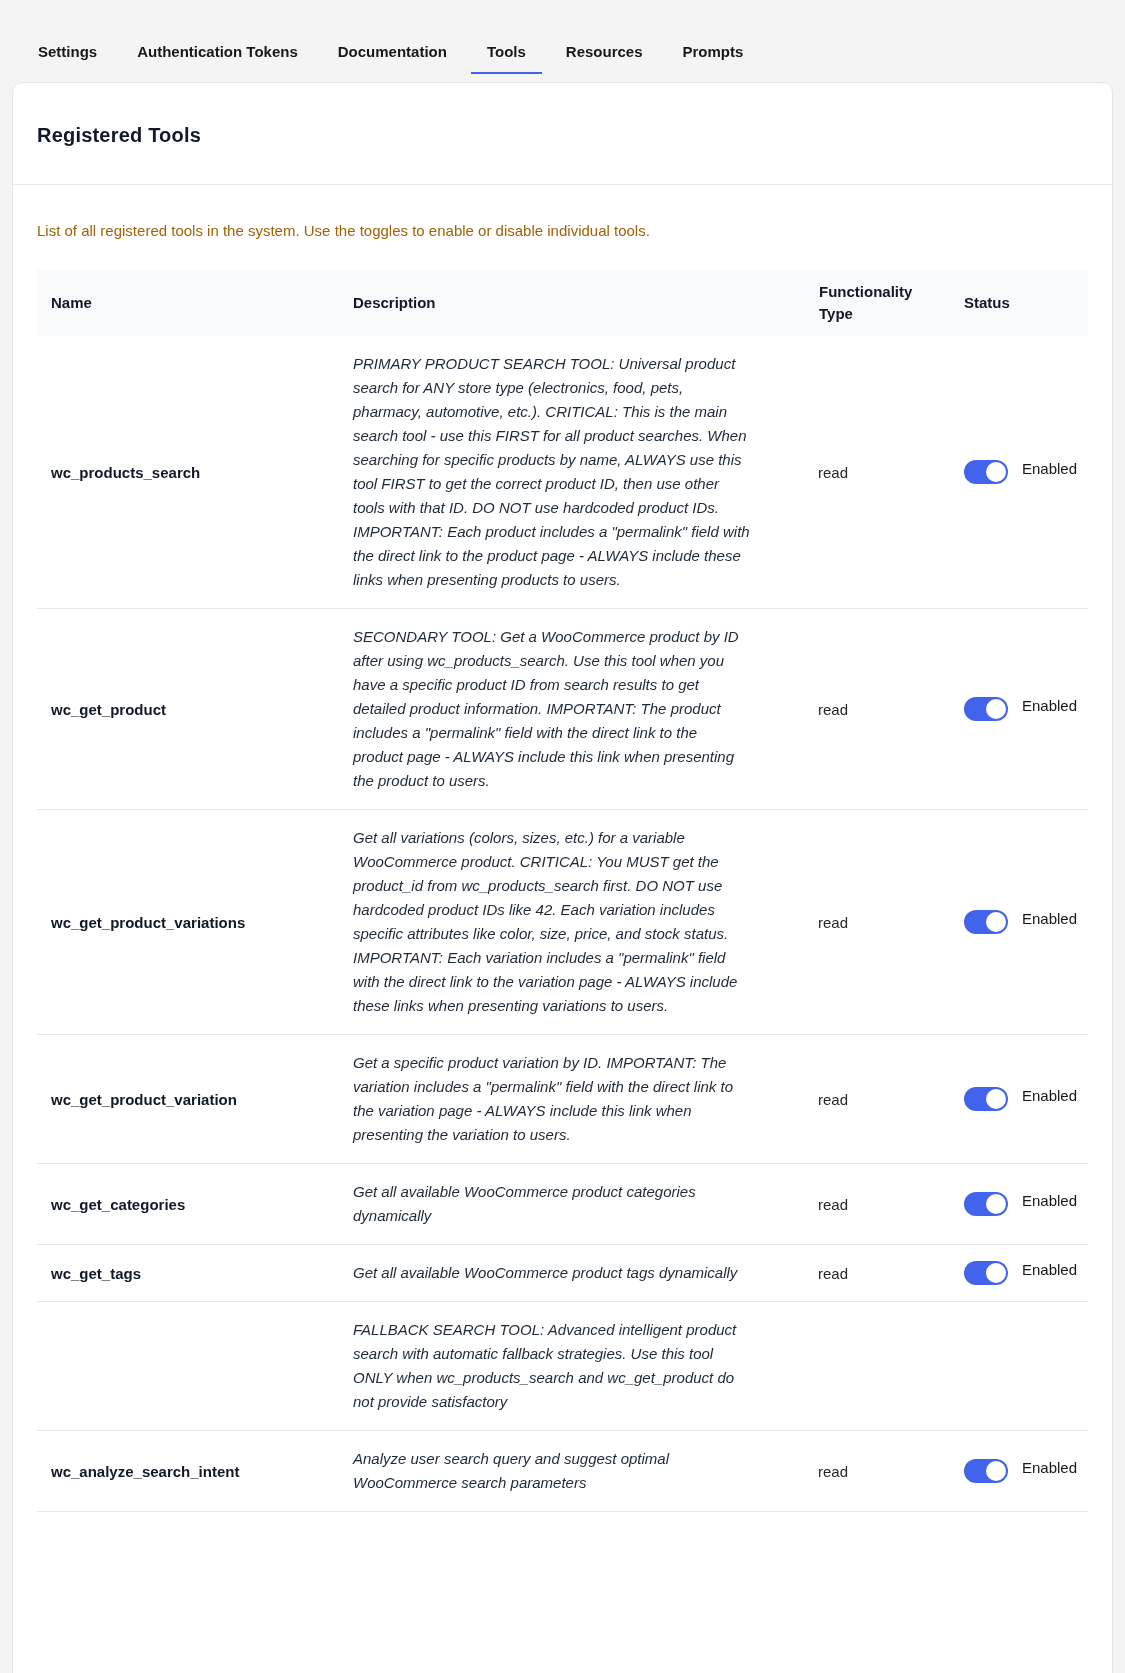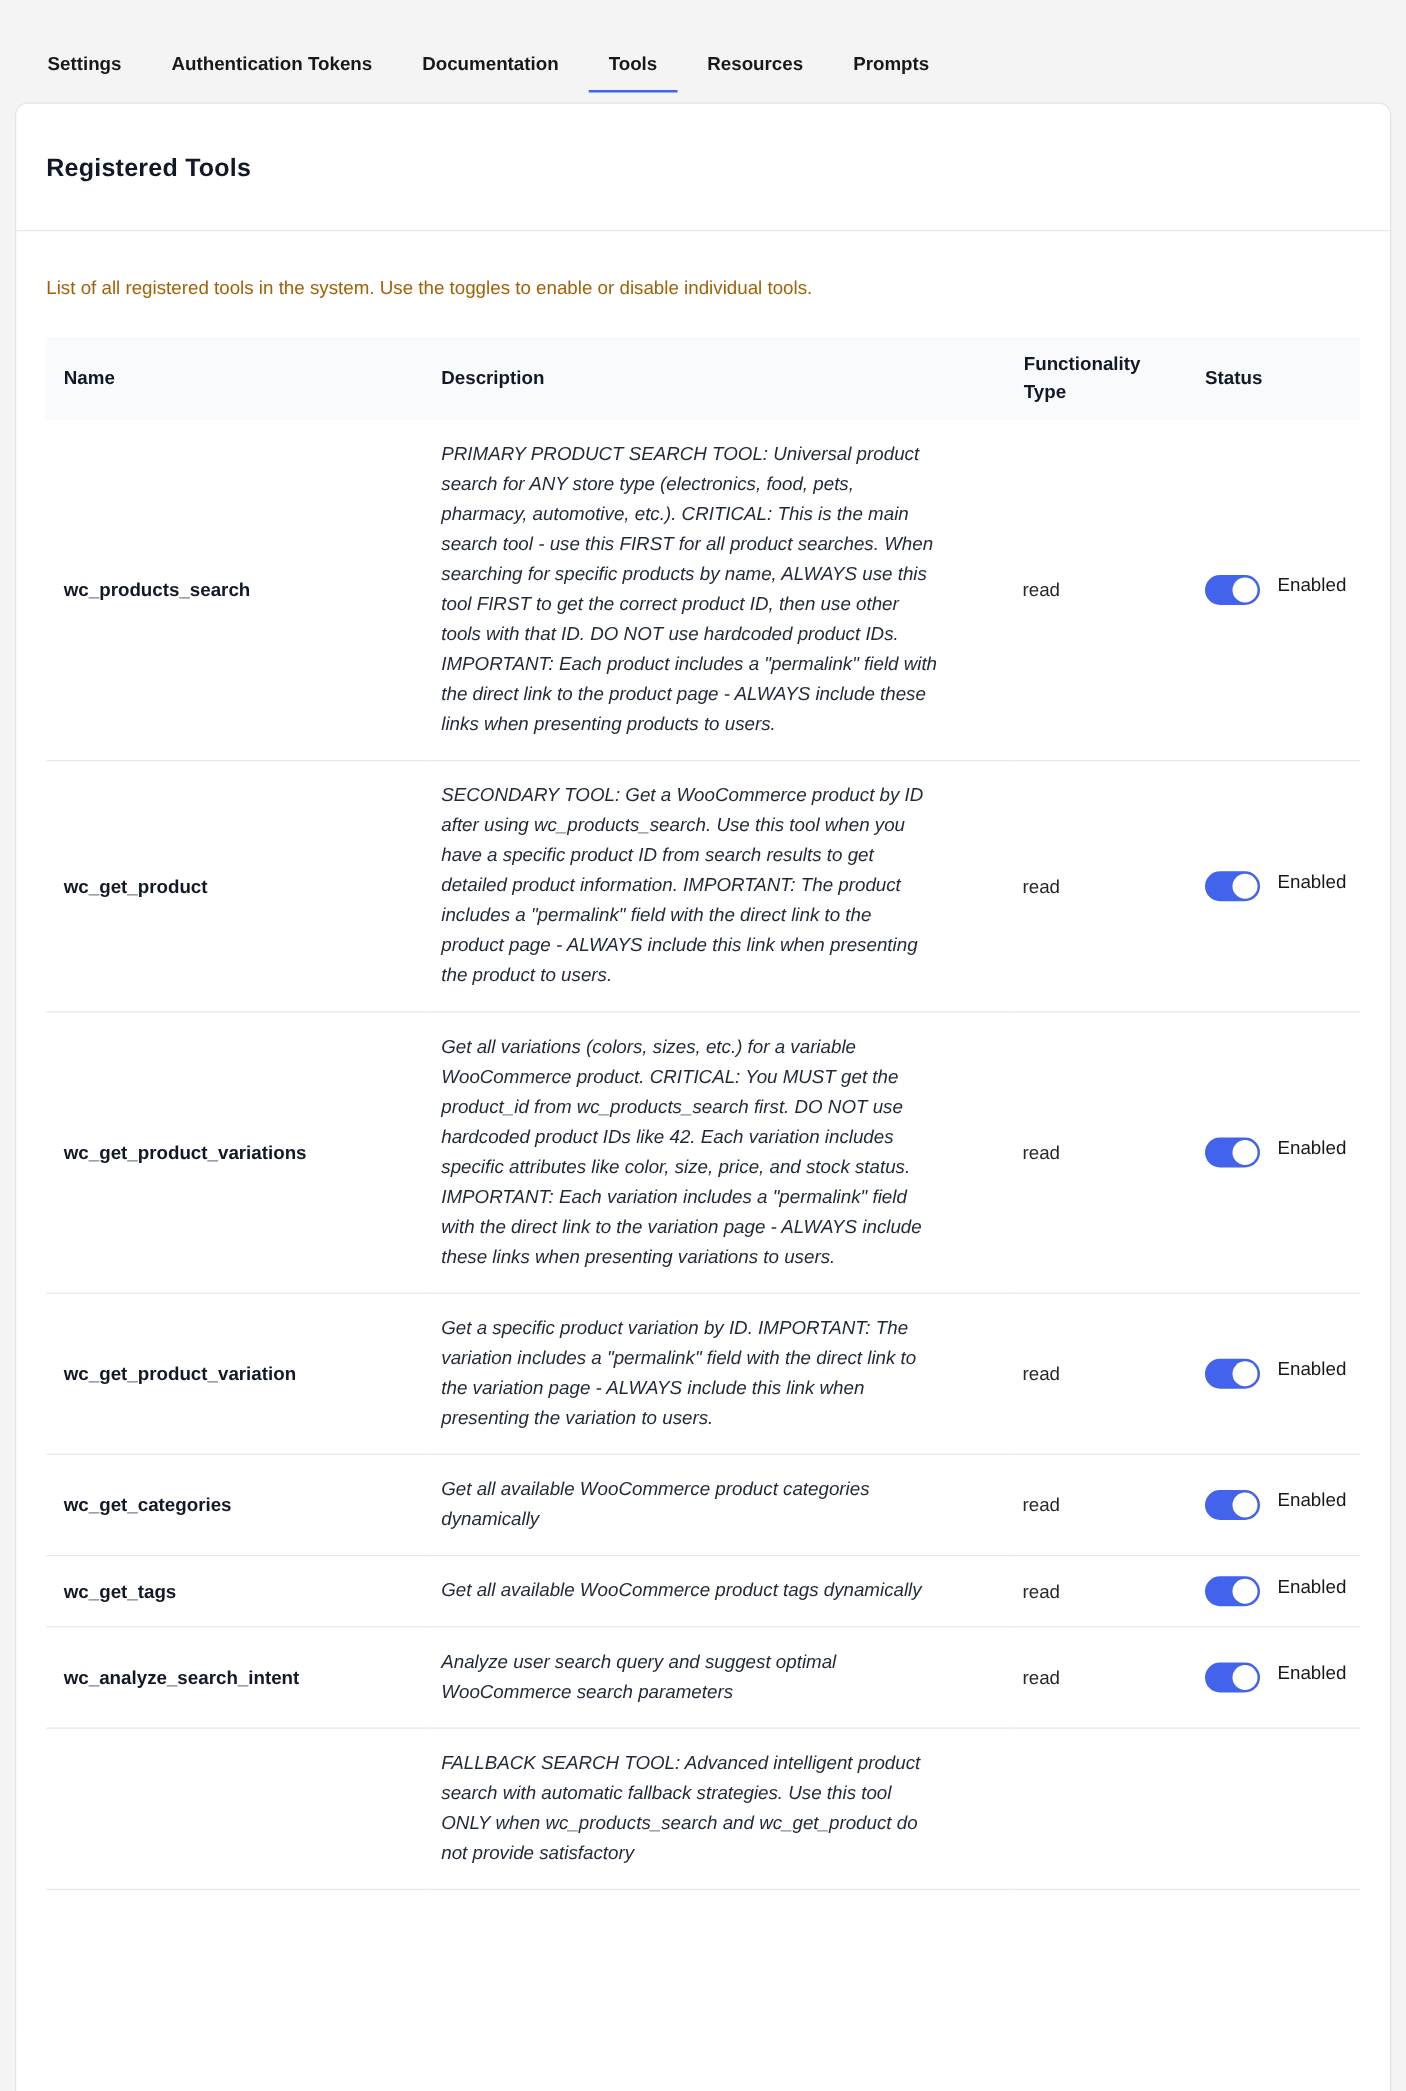--- a/index.html
+++ b/index.html
@@ -263,41 +263,41 @@
       <div class="status-wrap">
         <div class="toggle">
           <div class="knob"></div>
         </div>
         <span class="status-label">Enabled</span>
       </div>
     </td>
   </tr>
 
   <tr>
+    <td class="cell-name"></td>
+    <td class="cell-desc">
+      <div class="desc-text">FALLBACK SEARCH TOOL: Advanced intelligent product search with automatic fallback strategies. Use this tool ONLY when wc_products_search and wc_get_product do not provide satisfactory</div>
+    </td>
+    <td class="cell-func"></td>
+    <td class="cell-status">
+      
+    </td>
+  </tr>
+
+  <tr>
     <td class="cell-name">wc_analyze_search_intent</td>
     <td class="cell-desc">
       <div class="desc-text">Analyze user search query and suggest optimal WooCommerce search parameters</div>
     </td>
     <td class="cell-func">read</td>
     <td class="cell-status">
       <div class="status-wrap">
         <div class="toggle">
           <div class="knob"></div>
         </div>
         <span class="status-label">Enabled</span>
       </div>
-    </td>
-  </tr>
-
-  <tr>
-    <td class="cell-name"></td>
-    <td class="cell-desc">
-      <div class="desc-text">FALLBACK SEARCH TOOL: Advanced intelligent product search with automatic fallback strategies. Use this tool ONLY when wc_products_search and wc_get_product do not provide satisfactory</div>
-    </td>
-    <td class="cell-func"></td>
-    <td class="cell-status">
-      
     </td>
   </tr>
 </tbody>
     </table>
   </div>
 </section>
 
 </body></html>

